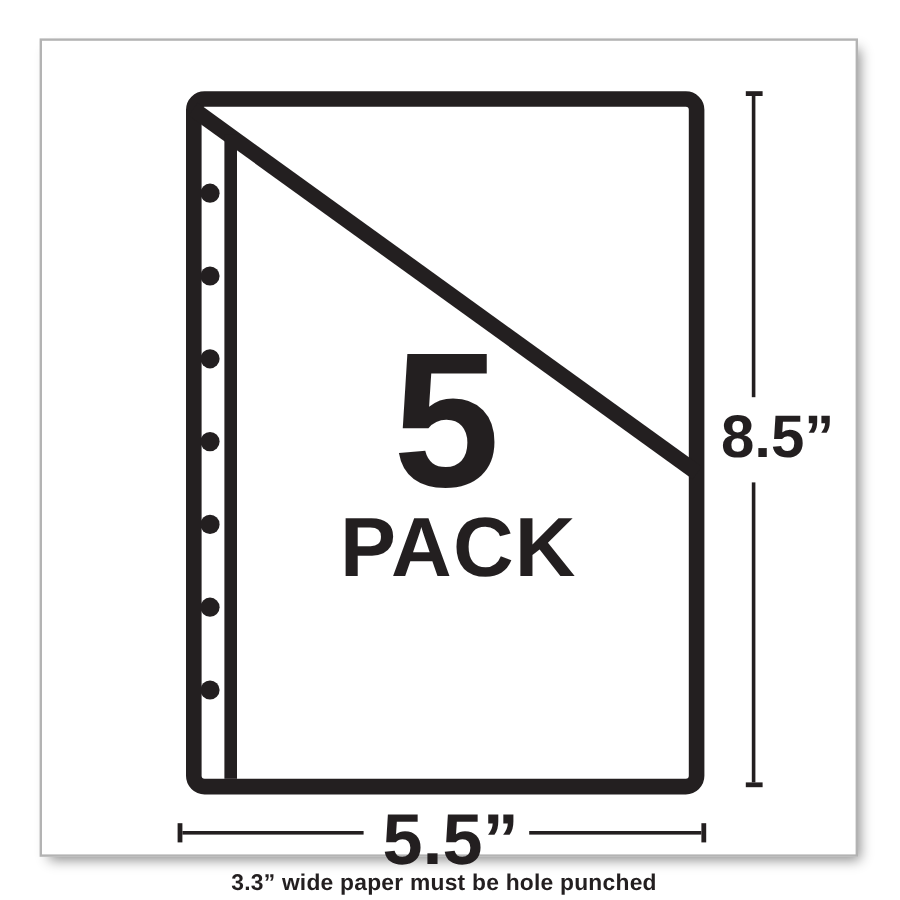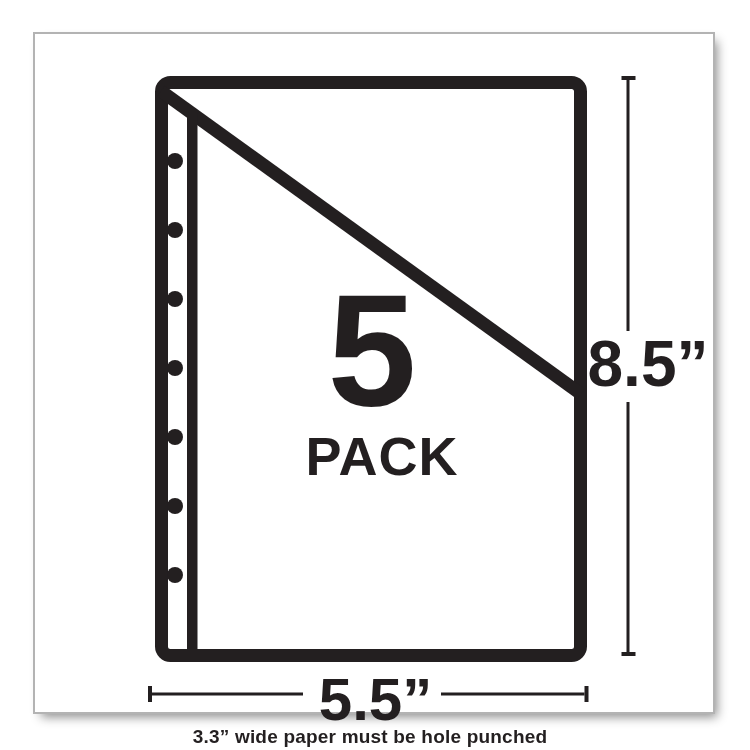--- a/index.html
+++ b/index.html
@@ -38,22 +38,22 @@
     position: absolute;
     display: flex;
     align-items: center;
     justify-content: center;
     line-height: 1;
     white-space: nowrap;
     font-weight: bold;
     color: var(--ink, #231f20);
   }
   .label-pack-count   { left: 162px; top: 241px; width: 350px; height: 150px; font-size: 160px; }
-  .label-pack-word    { left: 172px; top: 391px; width: 350px; height:  62px; font-size:  54px; letter-spacing: 1px; }
-  .label-height-dim   { left: 543px; top: 301px; width: 140px; height:  58px; font-size:  64px; }
+  .label-pack-word    { left: 172px; top: 391px; width: 350px; height:  62px; font-size:  70px; letter-spacing: 1px; }
+  .label-height-dim   { left: 543px; top: 301px; width: 140px; height:  58px; font-size:  50px; }
   .label-width-dim    { left: 263px; top: 637px; width: 155px; height:  58px; font-size:  60px; text-align: center; }
   .label-footnote     { left:  35px; top: 689px; width: 600px; height:  26px; font-size:  19px; font-weight: 600; letter-spacing: 0.2px; }
   .ink-stroke { stroke: var(--ink, #231f20); }
   .ink-fill   { fill:   var(--ink, #231f20); }
 </style>
 </head>
 <body>
 
 <div class="page">
   <div class="card">

